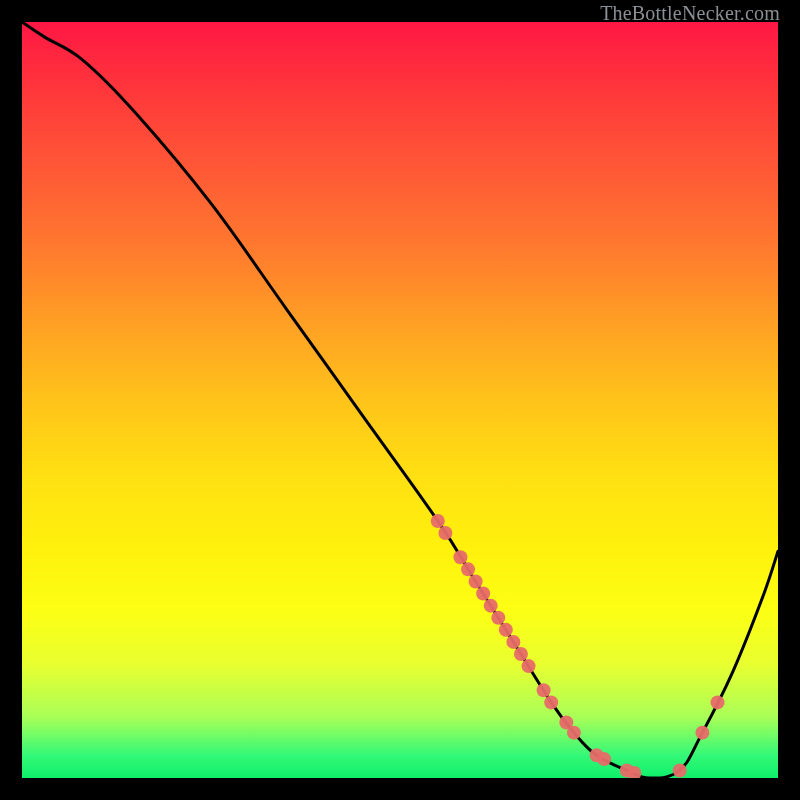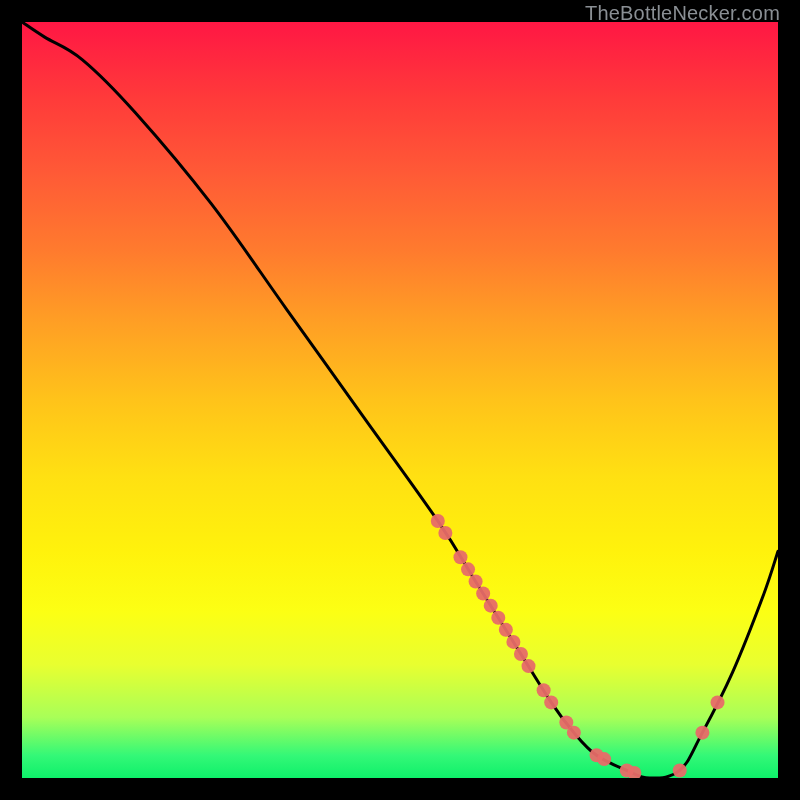--- a/index.html
+++ b/index.html
@@ -35,21 +35,21 @@
       #e8ff30 85%,
       #a8ff58 92%,
       #34f877 97%,
       #0ef06a 100%
     );
   }
   .watermark {
     position: absolute;
     top: 2px;
     right: 20px;
-    font-family: Liberation Sans, sans-serif;
+    font-family: Liberation Serif, serif;
     font-size: 20px;
     font-weight: 500;
     color: #8a8f94;
     letter-spacing: 0.2px;
   }
   svg.curve {
     position: absolute;
     left: 22px;
     top: 22px;
     width: 756px;

